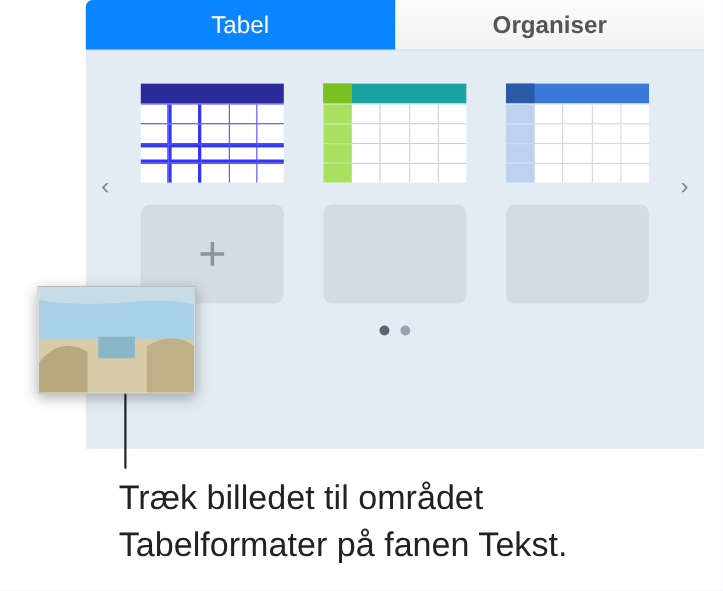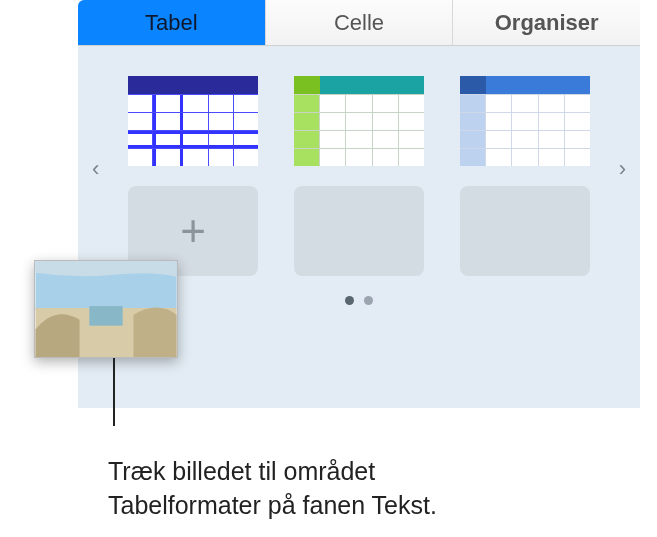--- a/index.html
+++ b/index.html
@@ -30,21 +30,21 @@
     align-items: center;
     justify-content: center;
     font-size: 22px;
     color: #555;
     border-right: 1px solid #d8d8d8;
     cursor: pointer;
   }
   .tab:last-child { border-right: none; font-weight: bold; }
   .tab.active {
     background: #0a84ff;
-    color: #0f172a;
+    color: #ffffff;
     border-radius: 6px 0 0 0;
   }
   .body {
     background: #e3ecf4;
     height: 362px;
     position: relative;
     padding: 30px 50px 20px 50px;
   }
   .row {
     display: flex;
@@ -151,34 +151,33 @@
     position: absolute;
     left: 113px;
     top: 358px;
     width: 2px;
     height: 68px;
     background: #222;
   }
   .callout-text {
     position: absolute;
     left: 108px;
-    top: 455px;
-    font-size: 25px;
+    top: 432px;
+    font-size: 31px;
     color: #222;
     line-height: 1.35;
   }
 </style>
 </head>
 <body>
 
 <div class="panel">
 
   <div class="tabbar">
     <div class="tab active">Tabel</div>
-    <div class="tab">Celle</div>
     <div class="tab">Organiser</div>
   </div>
 
   <div class="body">
 
     <span class="nav-arrow nav-left">‹</span>
     <span class="nav-arrow nav-right">›</span>
 
     <div class="row">
 

